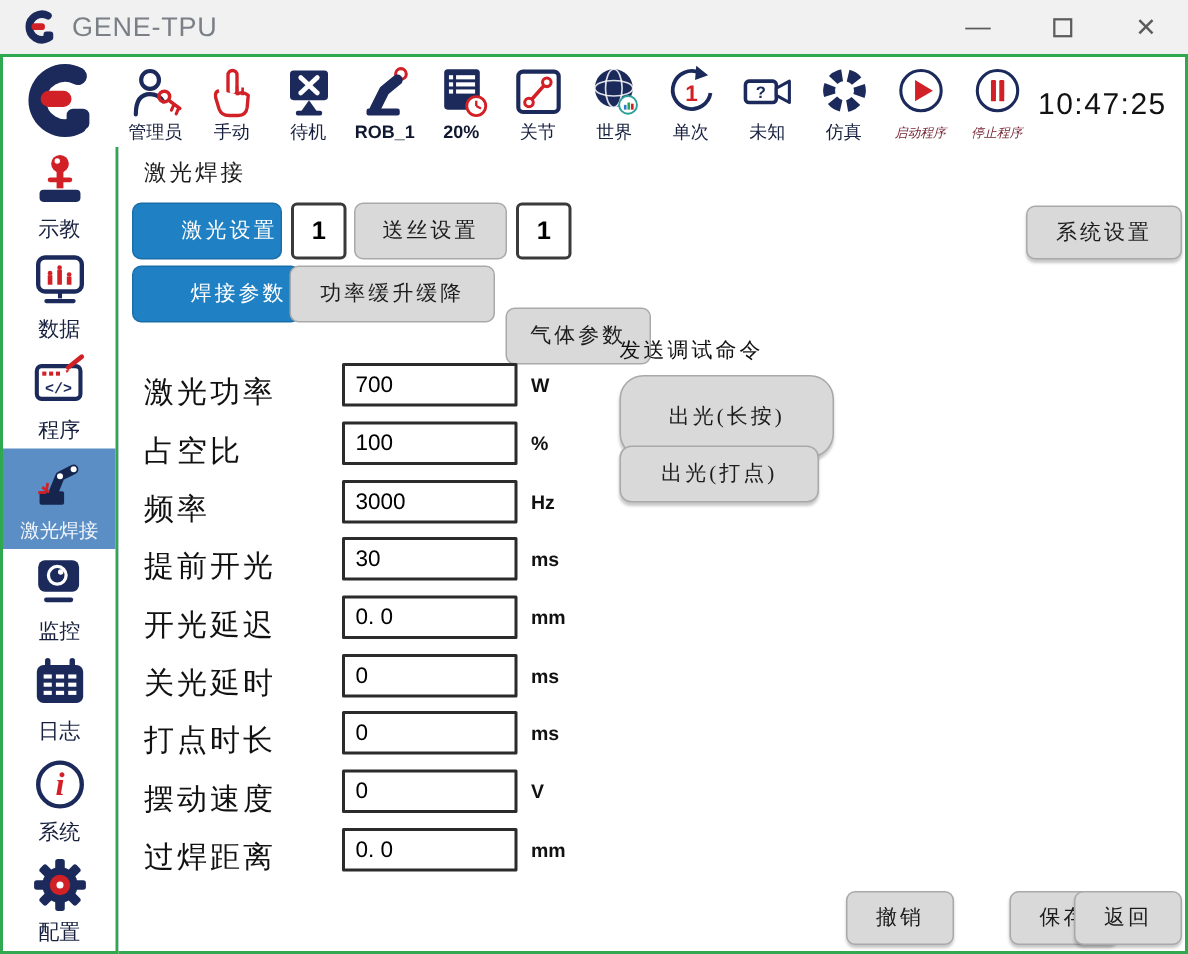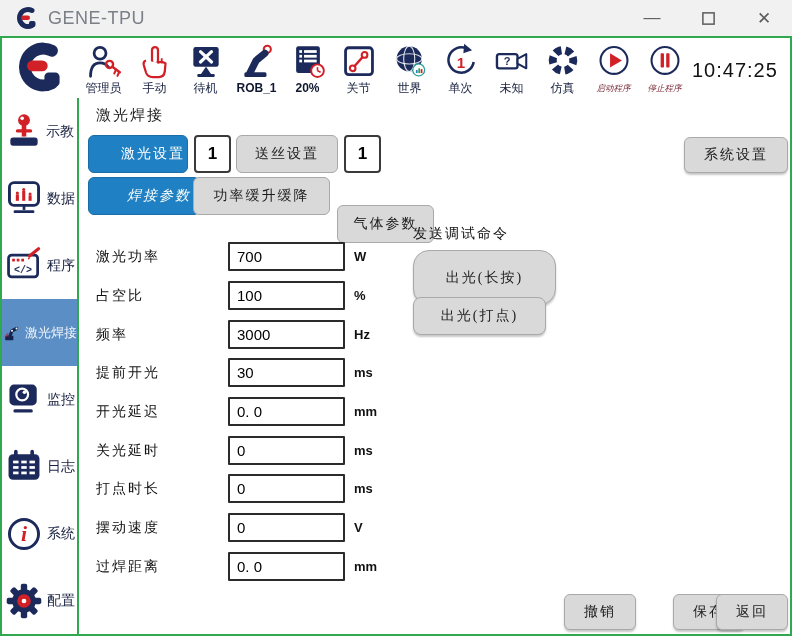--- a/index.html
+++ b/index.html
@@ -17,34 +17,34 @@
   .toolbar { position:absolute; left:0; top:36px; width:792px; height:64px; background:#fff; border:2px solid #2fa84f; display:flex; align-items:flex-start; padding:3px 0 0 8px; }
   .titem { width:51px; display:flex; flex-direction:column; align-items:center; }
   .titem .ic { height:41px; display:flex; align-items:center; justify-content:center; }
   .tlabel { font-size:12px; color:#17203f; font-family:"Liberation Serif", serif; white-space:nowrap; line-height:13px; }
   .tlabel.bold { font-family:"Liberation Sans", sans-serif; font-weight:bold; color:#101830; }
   .tlabel.tiny { font-size:8.5px; font-style:italic; color:#772634; }
   .clock { margin-left:2px; align-self:center; margin-top:2px; font-size:20px; color:#121212; letter-spacing:1px; font-family:"Liberation Sans", sans-serif; }
 
   
   .sidebar { position:absolute; left:0; top:98px; width:79px; height:538px; background:#fff; border-left:2px solid #2fa84f; border-right:2px solid #2fa84f; border-bottom:2px solid #2fa84f; display:flex; flex-direction:column; }
-  .sitem { flex:1; display:flex; flex-direction:row; align-items:center; justify-content:center; gap:3px; }
+  .sitem { flex:1; display:flex; flex-direction:column; align-items:center; justify-content:center; gap:3px; }
   .slabel { font-size:14px; color:#17203f; font-family:"Liberation Serif", serif; white-space:nowrap; }
   .sitem.selected { background:#5b8ec4; }
   .sitem.selected .slabel { color:#eef4fb; font-size:13px; }
 
   
   .main { position:absolute; left:79px; top:98px; width:713px; height:538px; background:#fff; border-right:2px solid #2fa84f; border-bottom:2px solid #2fa84f; }
   .pagetitle { position:absolute; left:17px; top:8px; font-size:15px; color:#1c1c1c; font-family:"Liberation Serif", serif; letter-spacing:2px; }
 
   .btn-blue { position:absolute; height:38px; background:#1f80c3; color:#fff; border:1px solid #1a6ea8; border-radius:6px; display:flex; align-items:center; justify-content:center; font-size:14px; font-family:"Liberation Serif", serif; letter-spacing:2px; cursor:default;padding-left:30px; }
   .btn-gray { position:absolute; background:#d9d9d9; color:#1c1c1c; border:1px solid #a9a9a9; border-radius:6px; display:flex; align-items:center; justify-content:center; font-size:14px; font-family:"Liberation Serif", serif; letter-spacing:2px; box-shadow:0 2px 2px rgba(0,0,0,0.22); cursor:default; }
   .numbox { position:absolute; width:37px; height:38px; border:2px solid #3a3a3a; border-radius:4px; background:#fff; text-align:center; font-size:17px; font-weight:bold; font-family:"Liberation Sans", sans-serif; color:#000; }
 
-  .frow-label { position:absolute; left:17px; width:120px; font-size:14px; color:#111; font-family:"Liberation Serif", serif; letter-spacing:2px; }
+  .frow-label { position:absolute; left:17px; width:120px; font-size:20px; color:#111; font-family:"Liberation Serif", serif; letter-spacing:2px; }
   .frow-input { position:absolute; left:149px; width:117px; height:29px; border:2px solid #2b2b2b; border-radius:1px; background:#fff; font-size:15px; font-family:"Liberation Sans", sans-serif; color:#000; padding-left:7px; }
   .frow-unit { position:absolute; left:275px; font-size:13px; font-weight:bold; color:#111; font-family:"Liberation Sans", sans-serif; }
 
   .debug-title { position:absolute; left:334px; top:127px; font-size:14px; color:#111; font-family:"Liberation Serif", serif; letter-spacing:2px; }
 </style>
 </head>
 <body>
 
 <div id="app">
 
@@ -333,21 +333,21 @@
 
   <div class="main">
     <div class="pagetitle">激光焊接</div>
 
     <div class="btn-blue" style="left:9px; top:37px; width:100px;">激光设置</div>
     <input class="numbox" style="left: 115px; top: 37px;" value="1">
     <div class="btn-gray" style="left:157px; top:37px; width:102px; height:38px; box-shadow:none;">送丝设置</div>
     <input class="numbox" style="left: 265px; top: 37px;" value="1">
     <div class="btn-gray" style="left:605px; top:39px; width:104px; height:36px;">系统设置</div>
 
-    <div class="btn-blue" style="left:9px; top:79px; width:112px;font-style:italic;">焊接参数</div>
+    <div class="btn-blue" style="left:9px; top:79px; width:112px;">焊接参数</div>
     <div class="btn-gray" style="left:114px; top:79px; width:137px; height:38px; box-shadow:none;">功率缓升缓降</div>
     <div class="btn-gray" style="left:258px; top:79px; width:97px; height:38px; box-shadow:none;margin-top:28px;">气体参数</div>
 
     <div>
       <span class="frow-label" style="top:150px;">激光功率</span>
       <input class="frow-input" style="top: 144px;" value="700">
       <span class="frow-unit" style="top:151px;">W</span>
     </div>
     <div>
       <span class="frow-label" style="top:189px;">占空比</span>

